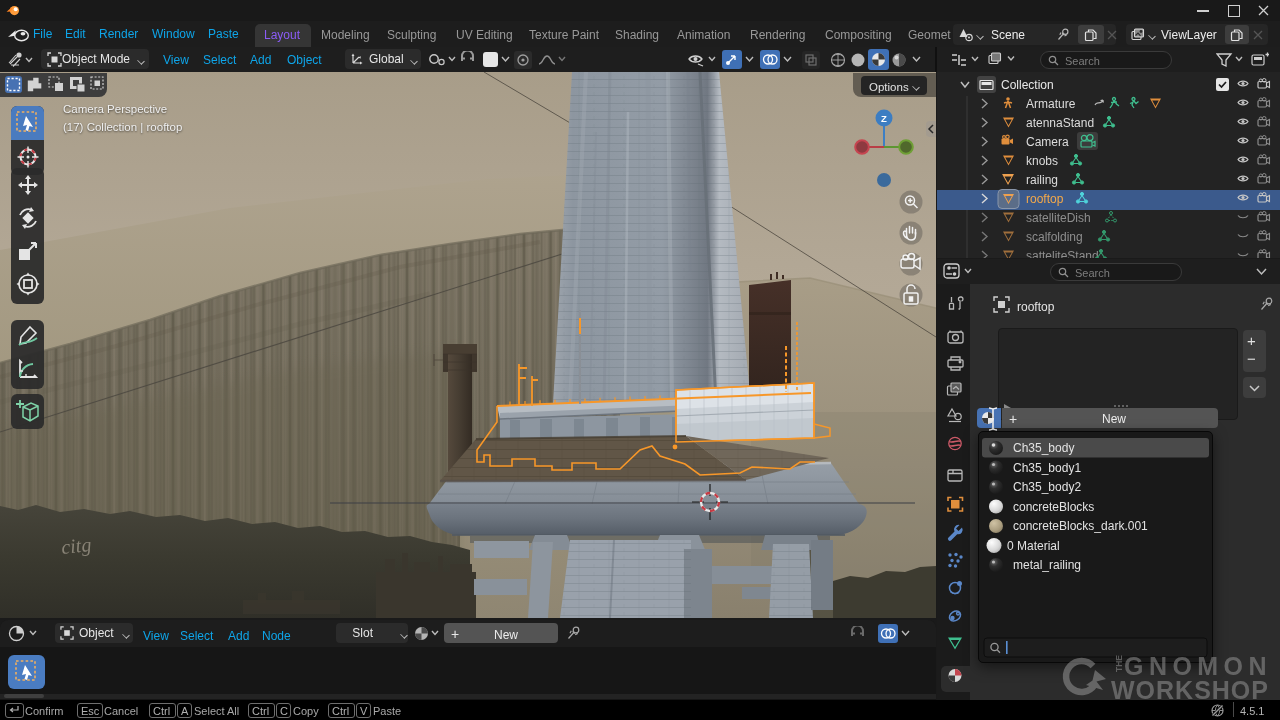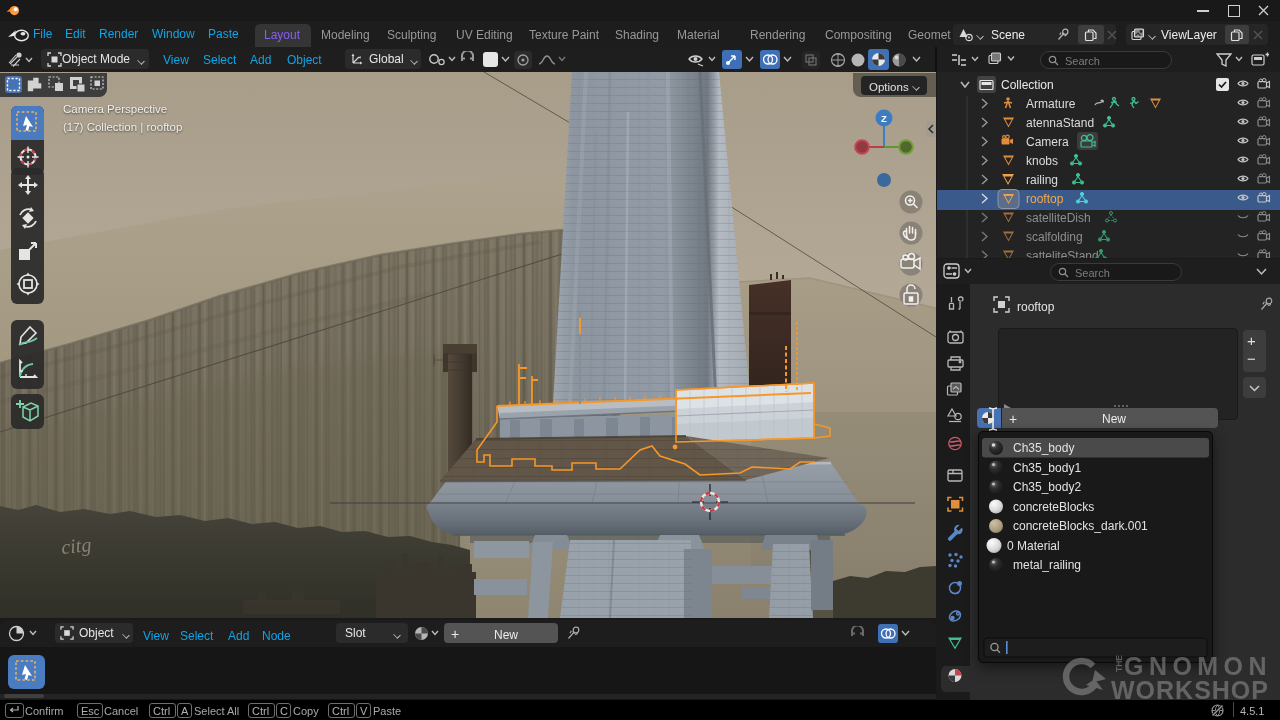--- a/index.html
+++ b/index.html
@@ -42,21 +42,21 @@
     <div class="abs txt" style="left:152px;top:7px;">Window</div>
     <div class="abs txt" style="left:208px;top:7px;">Paste</div>
 
     <div class="abs" style="left:255px;top:3px;width:56px;height:23px;background:#353535;border-radius:5px 5px 0 0;"></div>
     <div class="abs txt" style="left:264px;top:8px;color:#8b5cf6;">Layout</div>
     <div class="abs txt" style="left:321px;top:8px;color:#989898;">Modeling</div>
     <div class="abs txt" style="left:387px;top:8px;color:#989898;">Sculpting</div>
     <div class="abs txt" style="left:456px;top:8px;color:#989898;">UV Editing</div>
     <div class="abs txt" style="left:529px;top:8px;color:#989898;">Texture Paint</div>
     <div class="abs txt" style="left:615px;top:8px;color:#989898;">Shading</div>
-    <div class="abs txt" style="left:677px;top:8px;color:#989898;">Material</div>
+    <div class="abs txt" style="left:677px;top:8px;color:#989898;">Animation</div>
     <div class="abs txt" style="left:750px;top:8px;color:#989898;">Rendering</div>
     <div class="abs txt" style="left:825px;top:8px;color:#989898;">Compositing</div>
     <div class="abs txt" style="left:908px;top:8px;color:#989898;">Geomet</div>
 
     <div class="abs" style="left:953px;top:3px;width:163px;height:21px;background:#262626;border-radius:4px;"></div>
     <svg class="abs" style="left:958px;top:7px;" width="18" height="14" viewBox="0 0 18 14">
       <path d="M5.5 1 L9.5 9 H1.5 Z" fill="#d8d8d8"></path>
       <circle cx="11" cy="9.5" r="3.2" fill="none" stroke="#d8d8d8" stroke-width="1.2"></circle>
       <circle cx="11" cy="9.5" r="1" fill="#d8d8d8"></circle>
     </svg>
@@ -899,21 +899,21 @@
         <path d="M1 4 V1 H4 M11 1 H14 V4 M14 11 V14 H11 M4 14 H1 V11" stroke="#d8d8d8" stroke-width="1.3" fill="none"></path>
         <rect x="4.5" y="4.5" width="6" height="6" fill="#d8d8d8"></rect>
       </svg>
       <span class="txt" style="margin-left:5px;color:#e6e6e6;">Object</span>
       <span class="chev" style="margin-left:9px;margin-top:2px;"></span>
     </div>
     <div class="abs txt" style="left:143px;top:10px;">View</div>
     <div class="abs txt" style="left:180px;top:10px;">Select</div>
     <div class="abs txt" style="left:228px;top:10px;">Add</div>
     <div class="abs txt" style="left:262px;top:10px;">Node</div>
-    <div class="widget abs" style="left:336px;top:3px;width:72px;height:20px;">
+    <div class="widget abs" style="left:336px;top:3px;width:72px;height:20px;justify-content:flex-end;">
       <span class="txt" style="margin-left:9px;color:#e6e6e6;">Slot</span>
       <span class="chev" style="margin-left:28px;margin-top:2px;"></span>
     </div>
     <svg class="abs" style="left:413px;top:5px;" width="28" height="17" viewBox="0 0 28 17">
       <circle cx="8.5" cy="8.5" r="6.5" fill="#b5b5b5"></circle>
       <path d="M8.5 8.5 L8.5 2 A6.5 6.5 0 0 1 15 8.5 Z" fill="#4a4a4a"></path>
       <path d="M8.5 8.5 L8.5 15 A6.5 6.5 0 0 1 2 8.5 Z" fill="#4a4a4a"></path>
       <path d="M19 6 l3 3.5 3 -3.5" stroke="#bdbdbd" stroke-width="1.4" fill="none"></path>
     </svg>
     <div class="abs" style="left:444px;top:3px;width:114px;height:20px;background:#545454;border-radius:4px;"></div>

